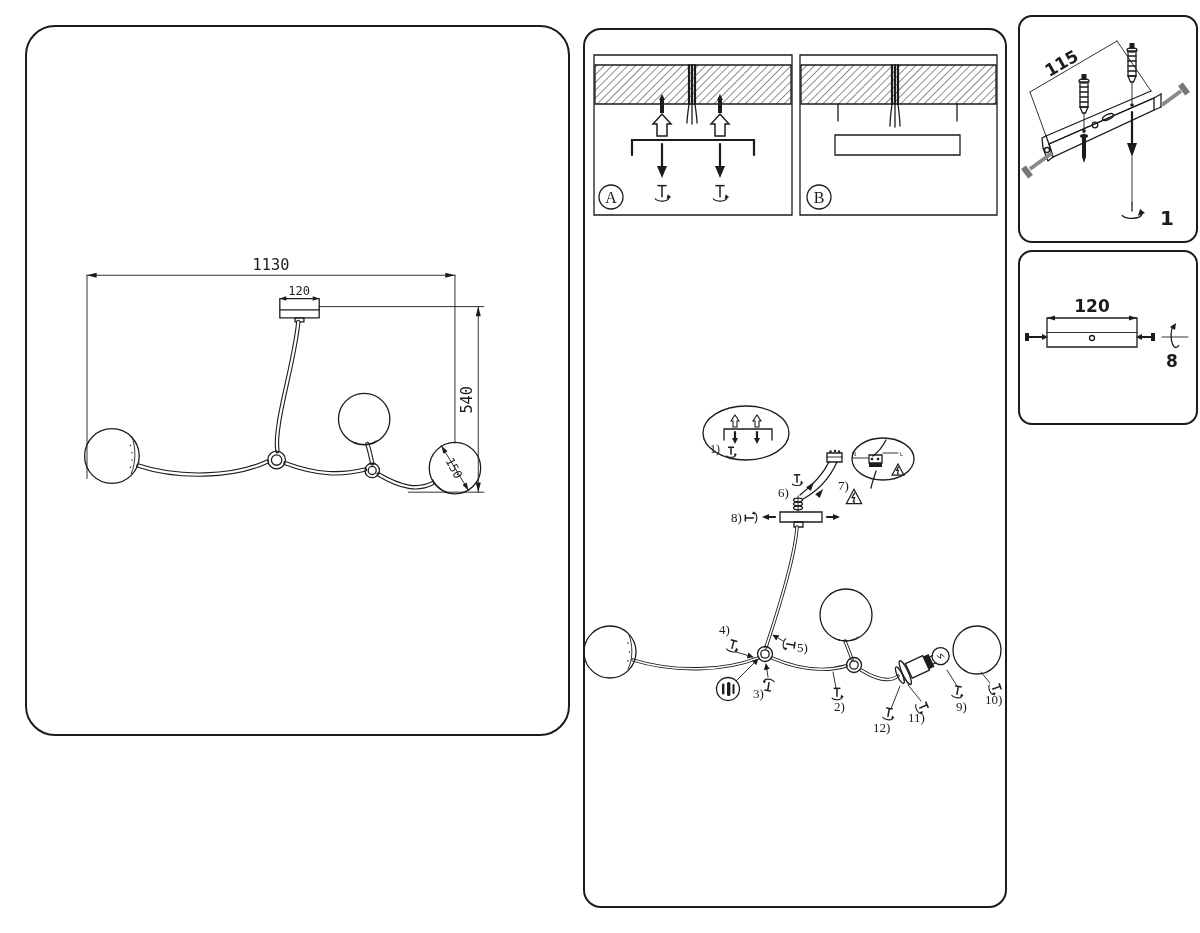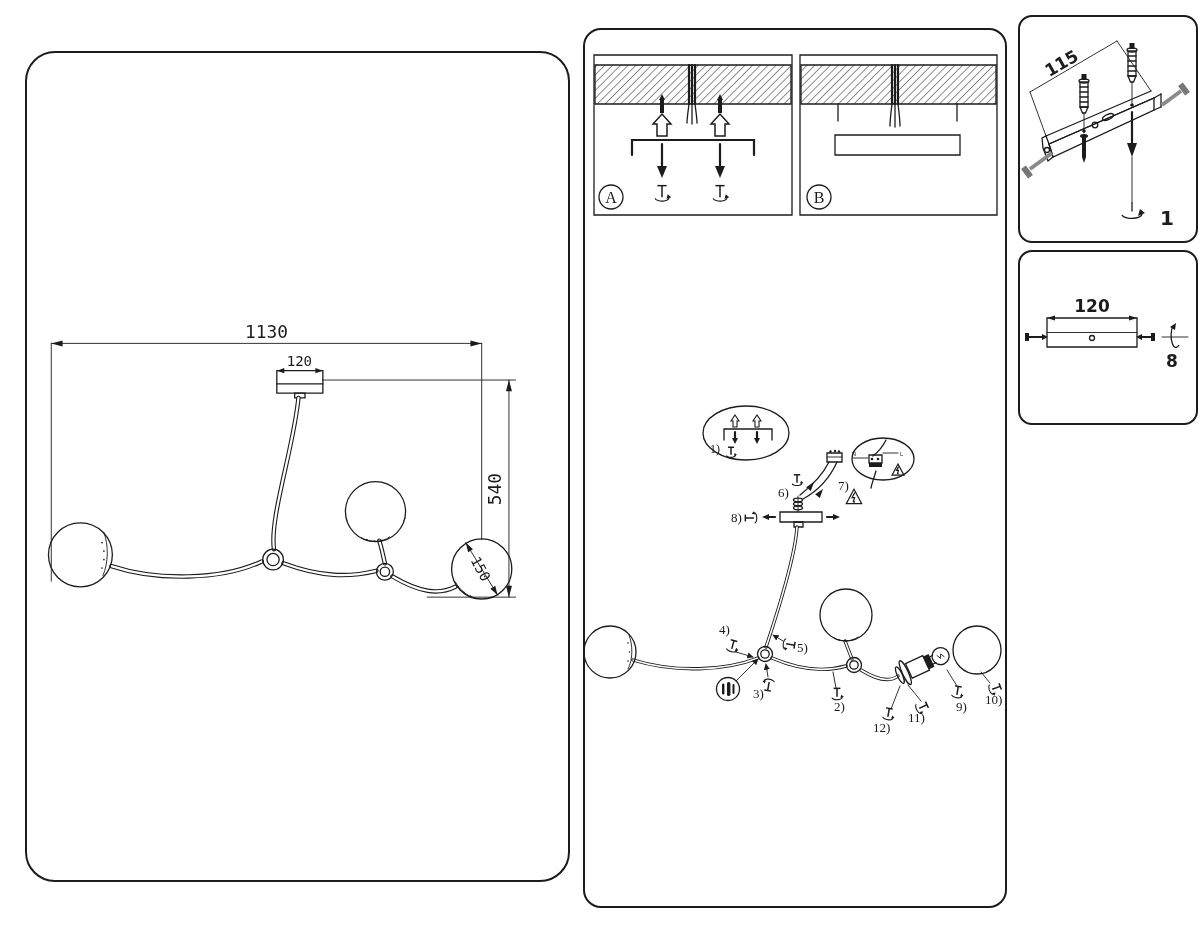--- a/index.html
+++ b/index.html
@@ -1,19 +1,19 @@
 <!DOCTYPE html>
 <html><head>
 <meta charset="utf-8">
 <style>
   html,body{margin:0;padding:0;background:#ffffff;}
   .canvas{position:relative;width:1200px;height:933px;background:#fff;overflow:hidden;
           font-family:"Liberation Serif", serif;}
   .panel{position:absolute;background:#fff;border:2px solid #1c1c1c;box-sizing:border-box;}
-  #panel-left{left:25px;top:25px;width:545px;height:831px;border-width:2.5px;border-radius:30px;margin-top:26px;}
+  #panel-left{left:25px;top:25px;width:545px;height:711px;border-width:2.5px;border-radius:30px;}
   #panel-mid{left:583px;top:28px;width:424px;height:880px;border-radius:18px;}
   #panel-rt{left:1018px;top:15px;width:180px;height:228px;border-radius:14px;}
   #panel-rb{left:1018px;top:250px;width:180px;height:175px;border-radius:14px;}
   .panel svg{position:absolute;left:0;top:0;width:100%;height:100%;}
   svg *{vector-effect:non-scaling-stroke;}
   .ln{stroke:#1c1c1c;stroke-width:1.3;fill:none;stroke-linecap:round;}
   .thin{stroke:#1c1c1c;stroke-width:0.9;fill:none;stroke-linecap:round;}
   .thk{stroke:#1c1c1c;stroke-width:2.2;fill:none;stroke-linecap:round;}
   .fill{fill:#1c1c1c;stroke:none;}
   .tubeO{stroke:#1c1c1c;stroke-width:4.4;fill:none;stroke-linecap:round;}

